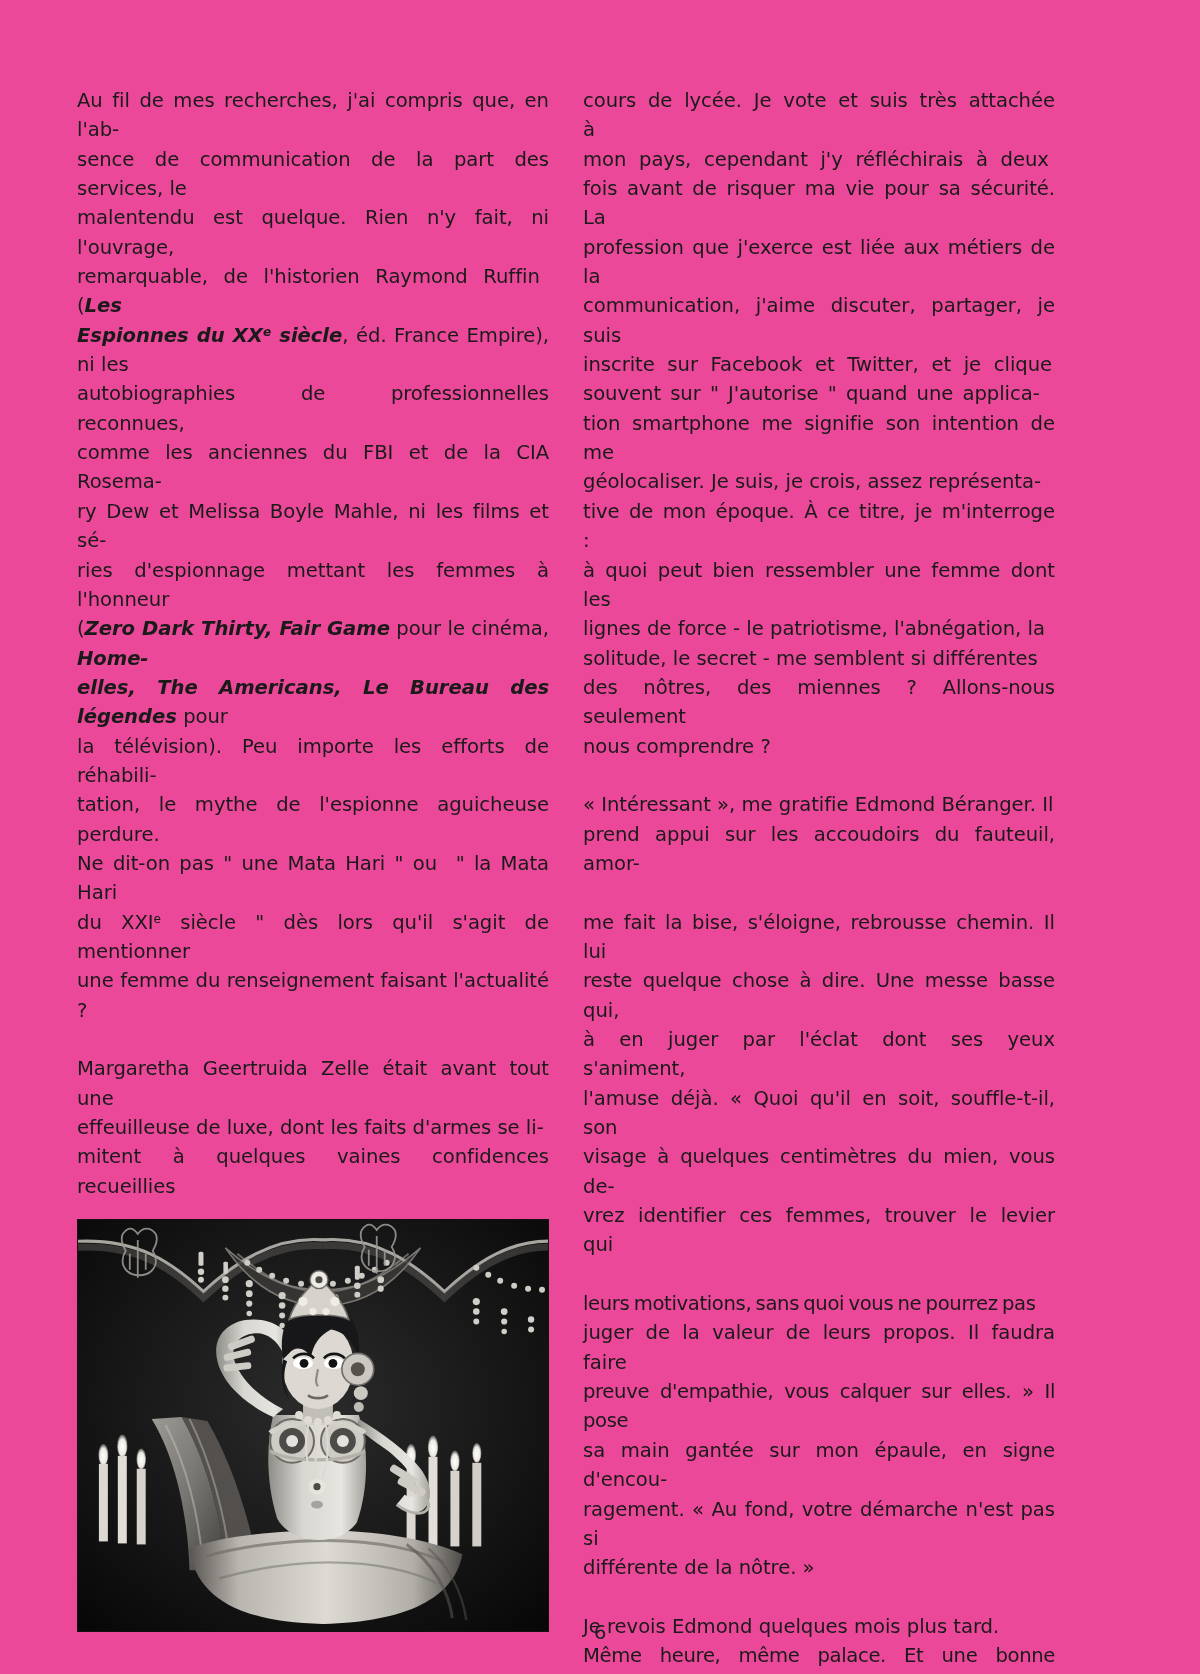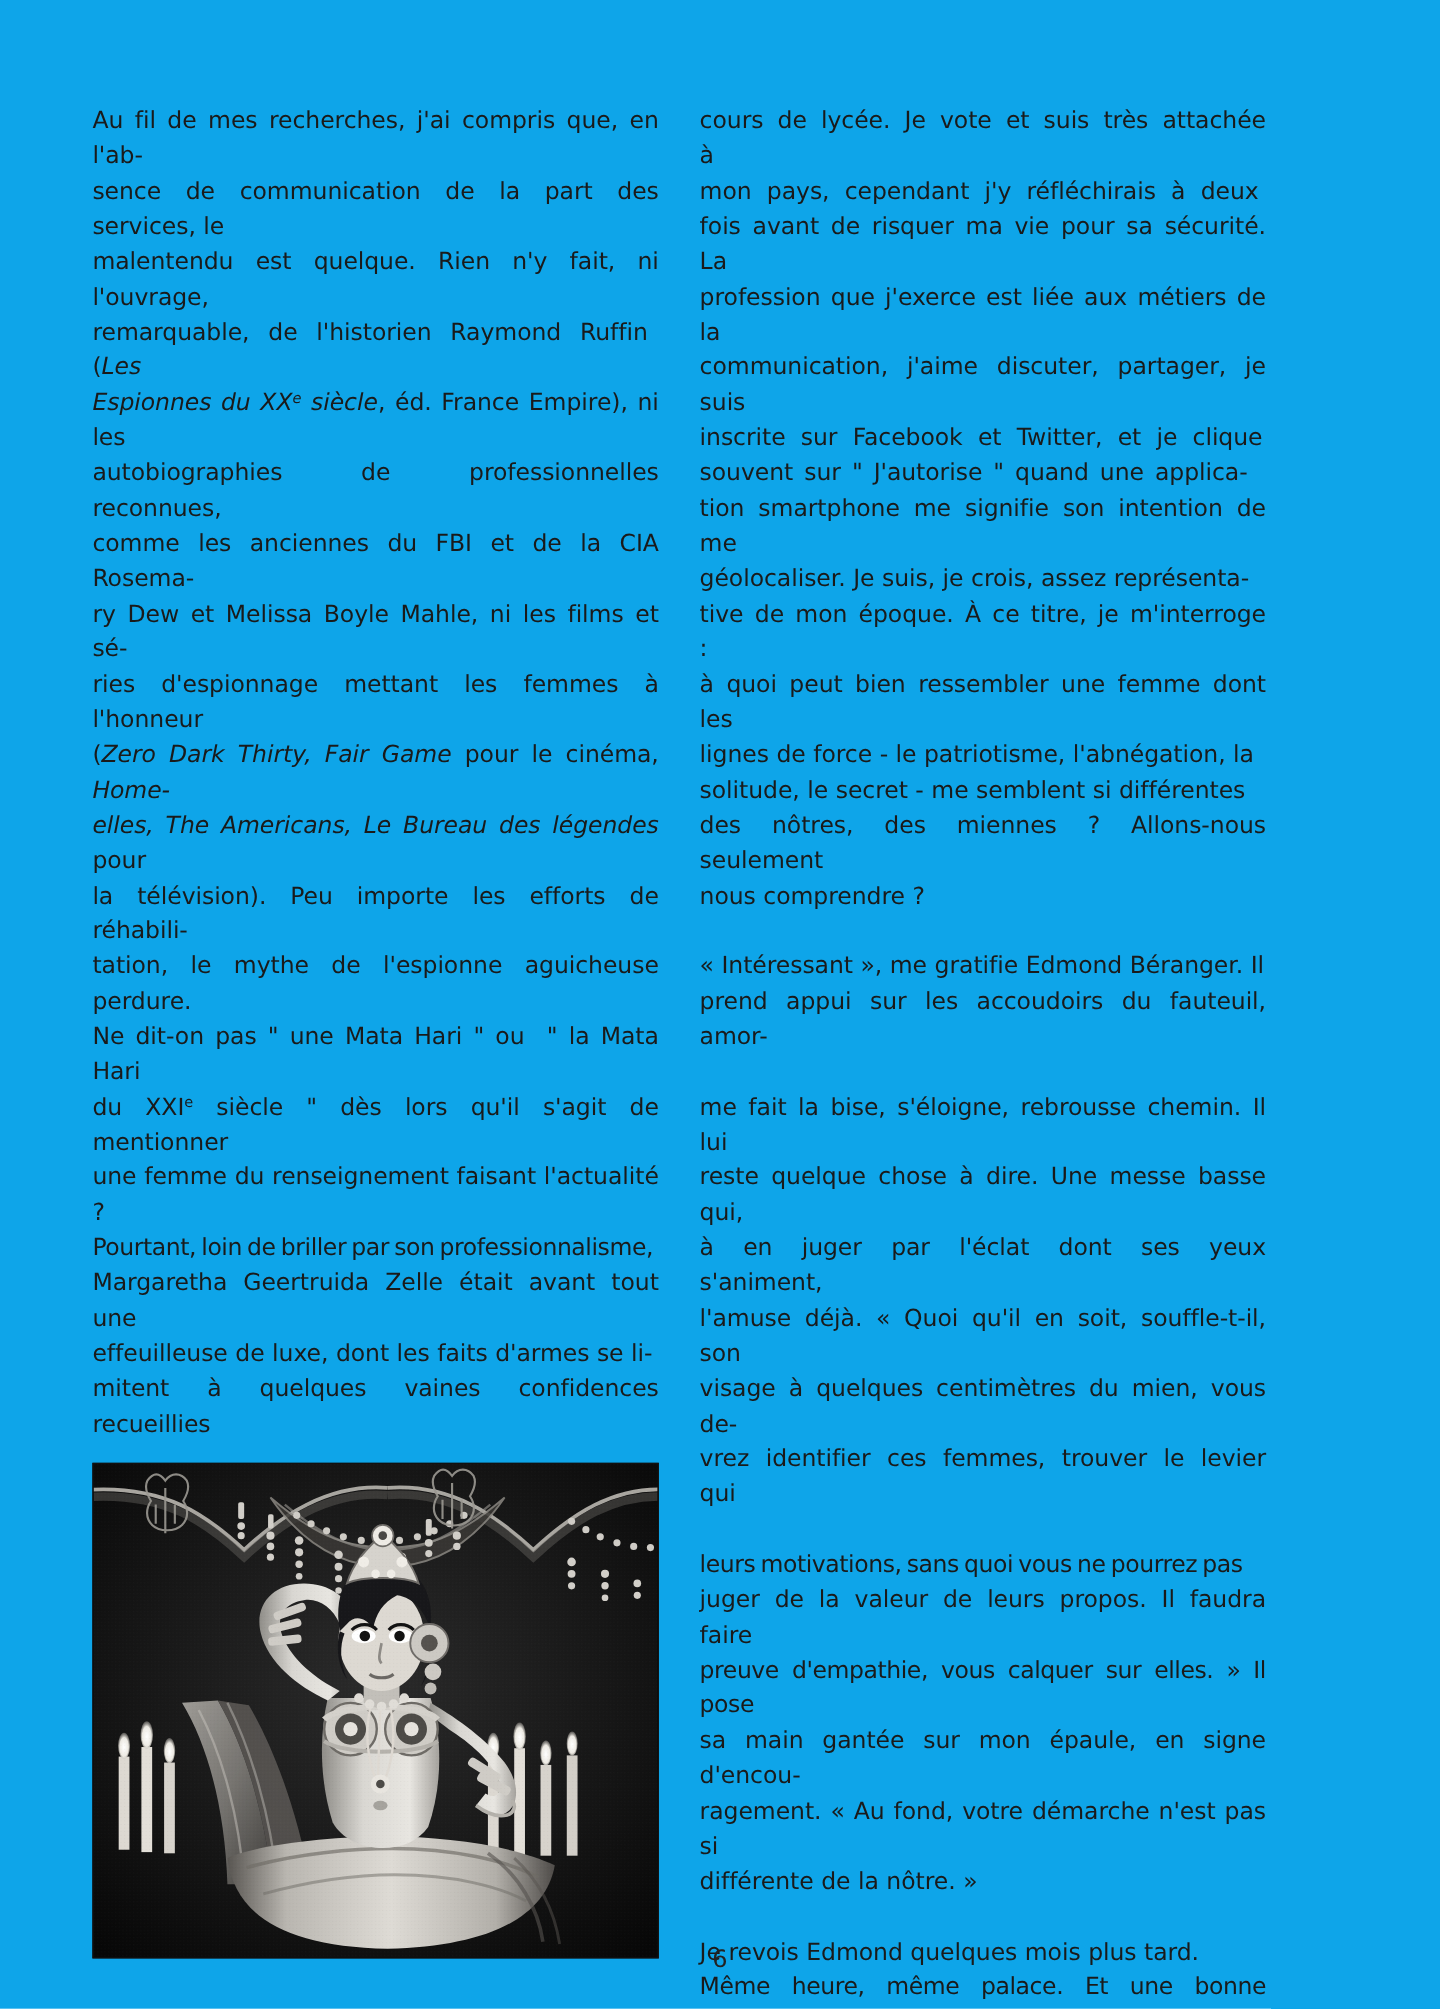--- a/index.html
+++ b/index.html
@@ -5,21 +5,21 @@
   html,body{margin:0;padding:0;}
   body{
     width:1200px;height:1674px;
     background:#ffffff;
     font-family:"DejaVu Sans","Liberation Sans",sans-serif;
     -webkit-font-smoothing:antialiased;
   }
   .page{
     position:relative;
     width:1200px;height:1674px;
-    background:#0ea5e9;
+    background:#ec4899;
     overflow:hidden;
   }
   .cols{
     position:absolute;
     left:77px;top:86px;
     width:978px;
     height:1420px;
   }
   .col{
     position:absolute;
@@ -34,21 +34,21 @@
     text-align:justify;
     text-justify:inter-word;
     font-size:19.6px;
     line-height:29.35px;
     color:#1a1a1a;
     letter-spacing:-0.05px;
     word-spacing:0.1px;
     hyphens:none;
   }
   .gap{height:29.35px;}
-  i,em{font-style:italic;}
+  i,em{font-style:italic;font-weight:bold;}
   .tight{word-spacing:-1.6px;letter-spacing:-0.35px;}
   .loose{word-spacing:3px;}
   .looser{word-spacing:6.5px;}
   sup{font-size:0.62em;vertical-align:0.52em;line-height:0;}
 
   
   .figure{
     position:relative;
     width:472px;
     height:413px;
@@ -88,21 +88,21 @@
         <span>comme les anciennes du FBI et de la CIA Rosema-</span><br>
         <span>ry Dew et Melissa Boyle Mahle, ni les films et sé-</span><br>
         <span>ries d'espionnage mettant les femmes à l'honneur</span><br>
         <span>(<i>Zero Dark Thirty, Fair Game</i> pour le cinéma, <i>Home-</i></span><br>
         <span><i>elles, The Americans, Le Bureau des légendes</i> pour</span><br>
         <span>la télévision). Peu importe les efforts de réhabili-</span><br>
         <span>tation, le mythe de l'espionne aguicheuse perdure.</span><br>
         <span>Ne dit-on pas " une Mata Hari "&nbsp;ou&nbsp; " la Mata Hari</span><br>
         <span>du XXI<sup>e</sup> siècle " dès lors qu'il s'agit de mentionner</span><br>
         <span>une femme du renseignement faisant l'actualité ?</span><br>
-        <span class="tight">Pourtant, loin de briller par son professionnalisme,</span><br>
+        <br>
         <span>Margaretha Geertruida Zelle était avant tout une</span><br>
         <span>effeuilleuse de luxe, dont les faits d'armes se li-</span><br>
         <span class="loose">mitent à quelques vaines confidences recueillies</span><br>
       </p>
 
       <div class="figure">
         <svg class="fig-svg" viewBox="0 0 472 413" preserveAspectRatio="none">
           <defs>
             <linearGradient id="skinG" x1="0" y1="0" x2="1" y2="0">
               <stop offset="0%" stop-color="#8f8d88"></stop>

